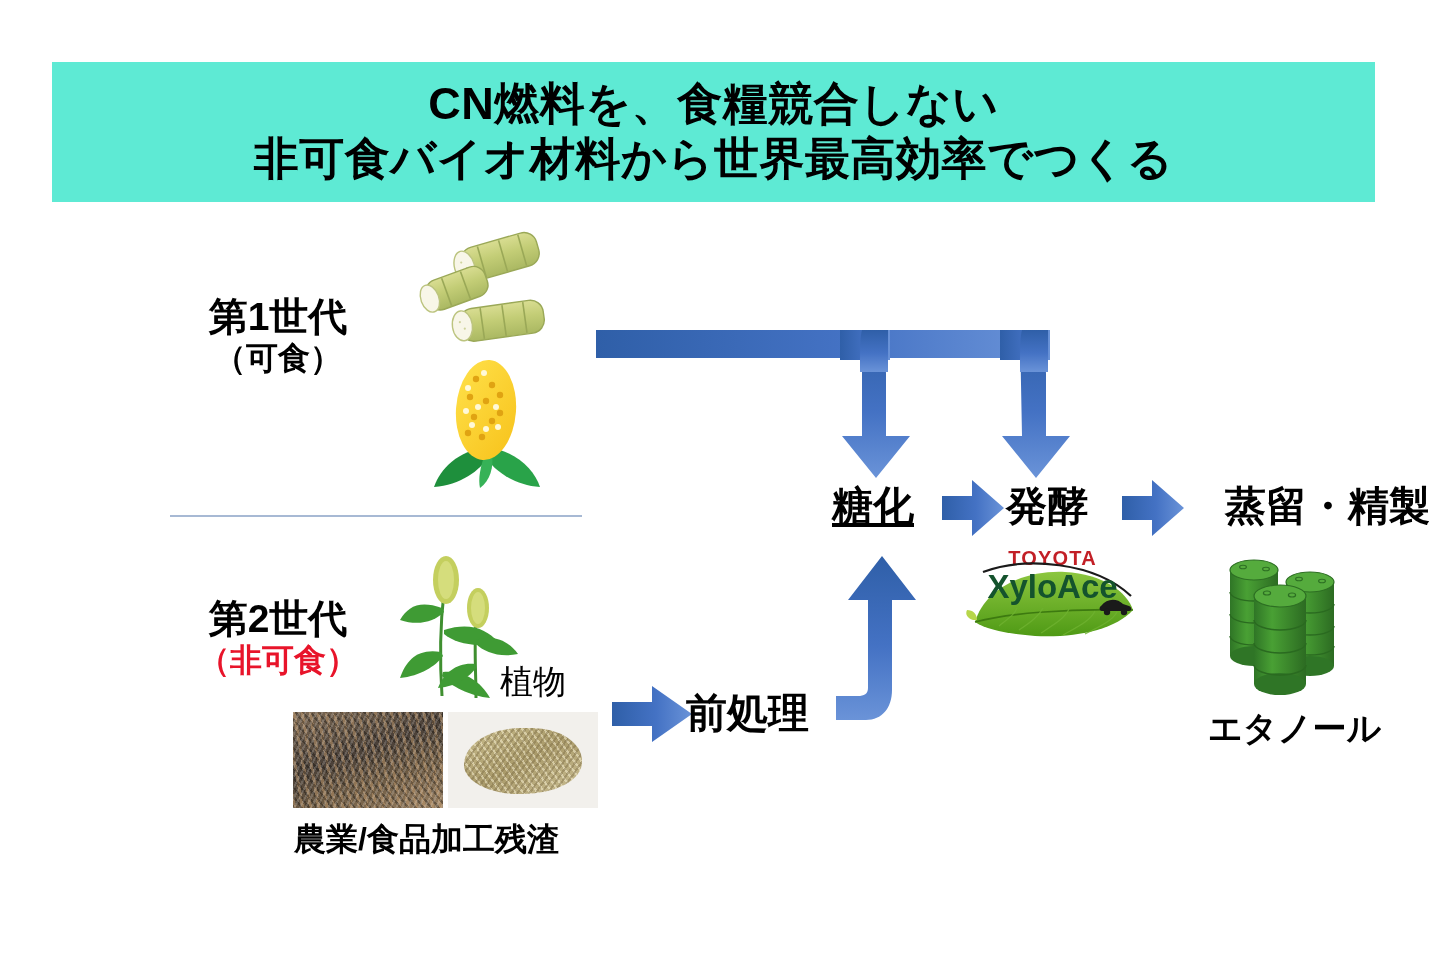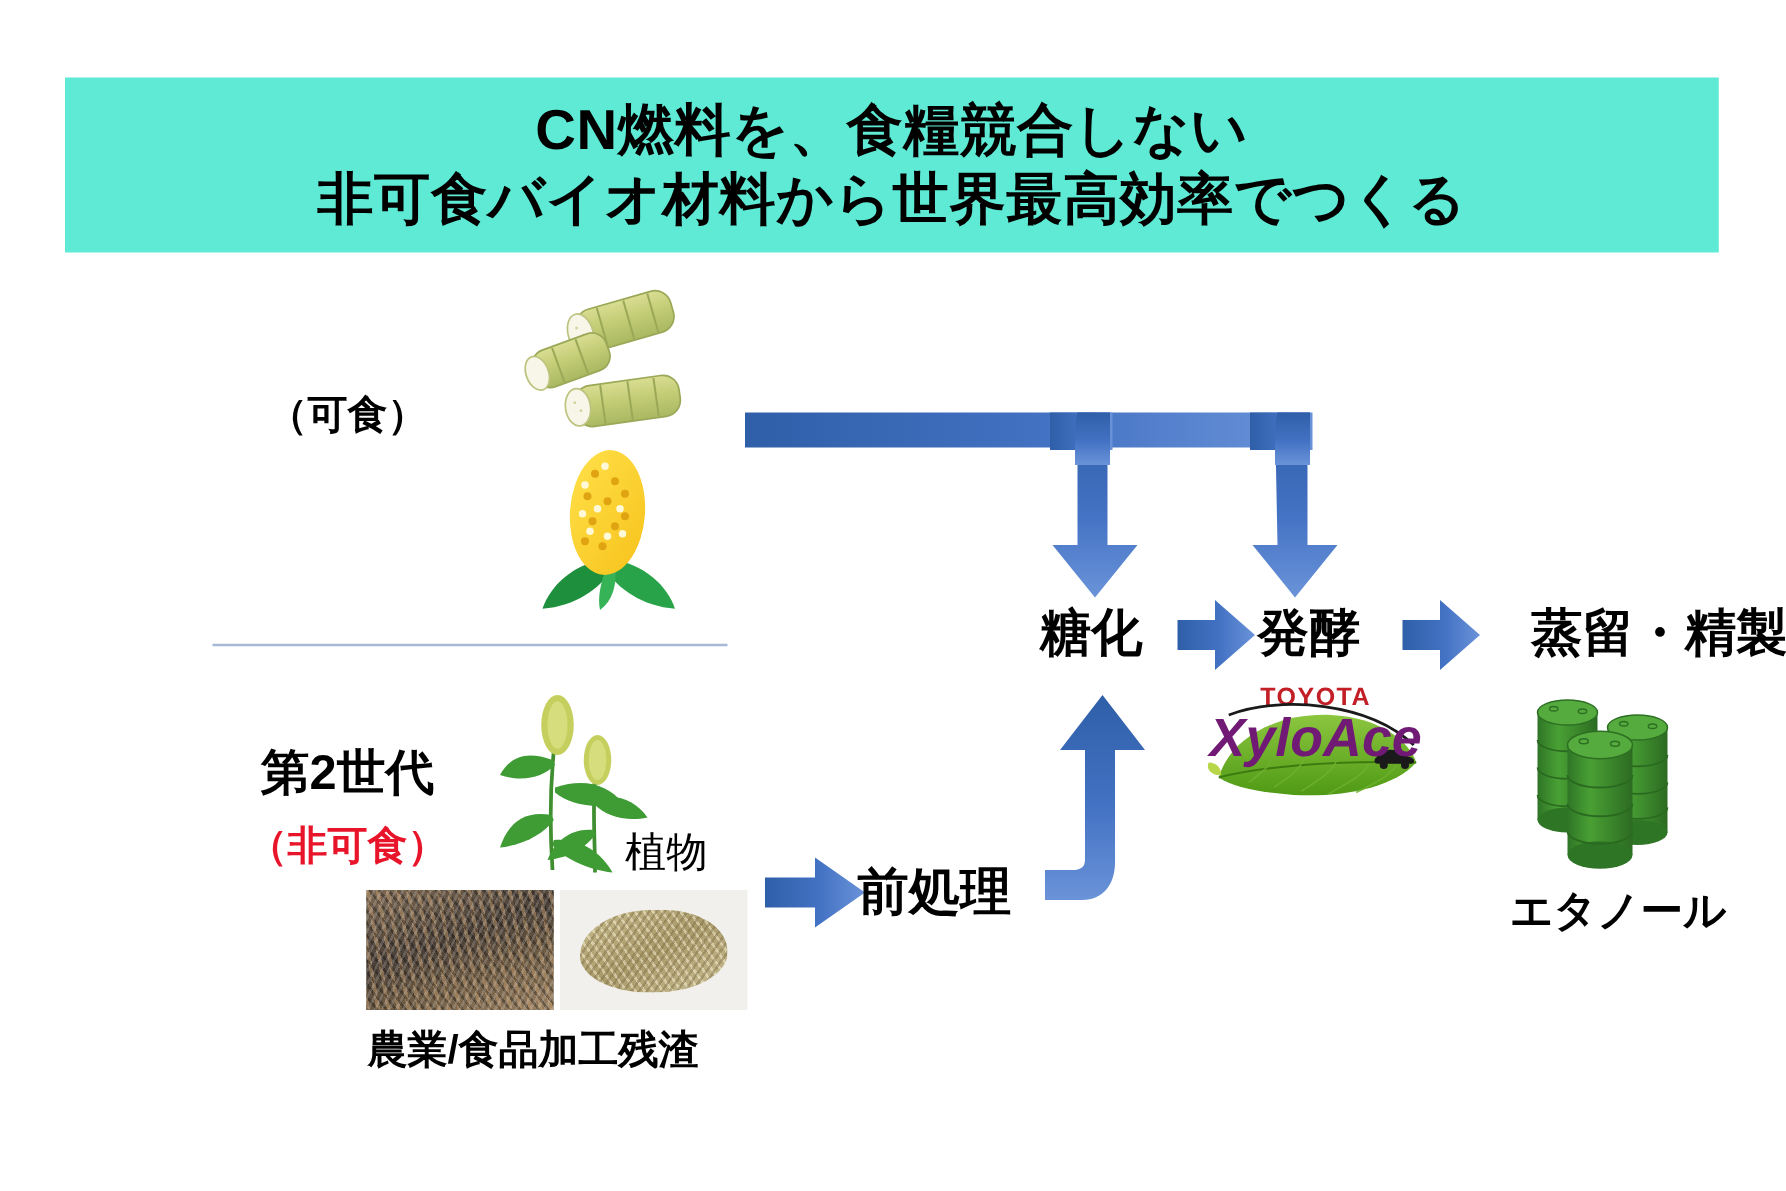--- a/index.html
+++ b/index.html
@@ -46,21 +46,21 @@
   .gen-title {
     font-size: 39px;
     font-weight: bold;
     line-height: 1.1;
     white-space: nowrap;
   }
   .gen-sub {
     font-size: 32px;
     font-weight: bold;
     line-height: 1.2;
-    margin-top: 16px;
+    margin-top: 0;
     white-space: nowrap;
   }
   .gen-sub.edible { color: #000000; }
   .gen-sub.nonedible { color: #e8142a; }
 
   
   #gen-divider {
     position: absolute;
     left: 170px;
     top: 515px;
@@ -127,21 +127,21 @@
   }
 
   
   .step-label {
     position: absolute;
     font-size: 41px;
     font-weight: bold;
     white-space: nowrap;
     line-height: 1;
   }
-  #step-saccharification { left: 832px; top: 486px; }
+  #step-saccharification { left: 832px; top: 486px; text-decoration: underline; }
   #step-fermentation     { left: 1006px; top: 486px; }
   #step-distillation     { left: 1185px; top: 486px; margin-left: 40px; }
   #step-pretreatment     { left: 686px; top: 693px; }
 
   
   #barrels-art { position: absolute; left: 1224px; top: 548px; width: 120px; height: 148px; }
   #ethanol-label {
     position: absolute;
     left: 1208px;
     top: 706px;
@@ -169,24 +169,23 @@
     letter-spacing: 1.2px;
     color: #c21f26;
     line-height: 1;
   }
   #xyloace-word {
     position: absolute;
     left: 0;
     top: 22px;
     width: 175px;
     text-align: center;
-    font-size: 43px;
-    font-weight: bold;
-    font-style: italic;
-    color: #701a75;
+    font-size: 33px;
+    font-weight: bold;
+    color: #14532d;
     line-height: 1;
     z-index: 3;
   }
 
   
   #arrow-layer {
     position: absolute;
     left: 0;
     top: 0;
     width: 1429px;
@@ -196,20 +195,21 @@
 </style>
 </head>
 <body>
 
 <div id="title-banner">
   <div class="title-line">CN燃料を、食糧競合しない</div>
   <div class="title-line">非可食バイオ材料から世界最高効率でつくる</div>
 </div>
 
 <div class="gen-block" id="gen1-block">
+  <div class="gen-title">第1世代</div>
   <div class="gen-sub edible">（可食）</div>
 </div>
 
 <svg id="sugarcane-art" viewBox="0 0 165 130">
   <defs>
     <linearGradient id="caneGrad" x1="0" y1="0" x2="0" y2="1">
       <stop offset="0%" stop-color="#d9dd92"></stop>
       <stop offset="45%" stop-color="#c3cd76"></stop>
       <stop offset="100%" stop-color="#aab862"></stop>
     </linearGradient>

